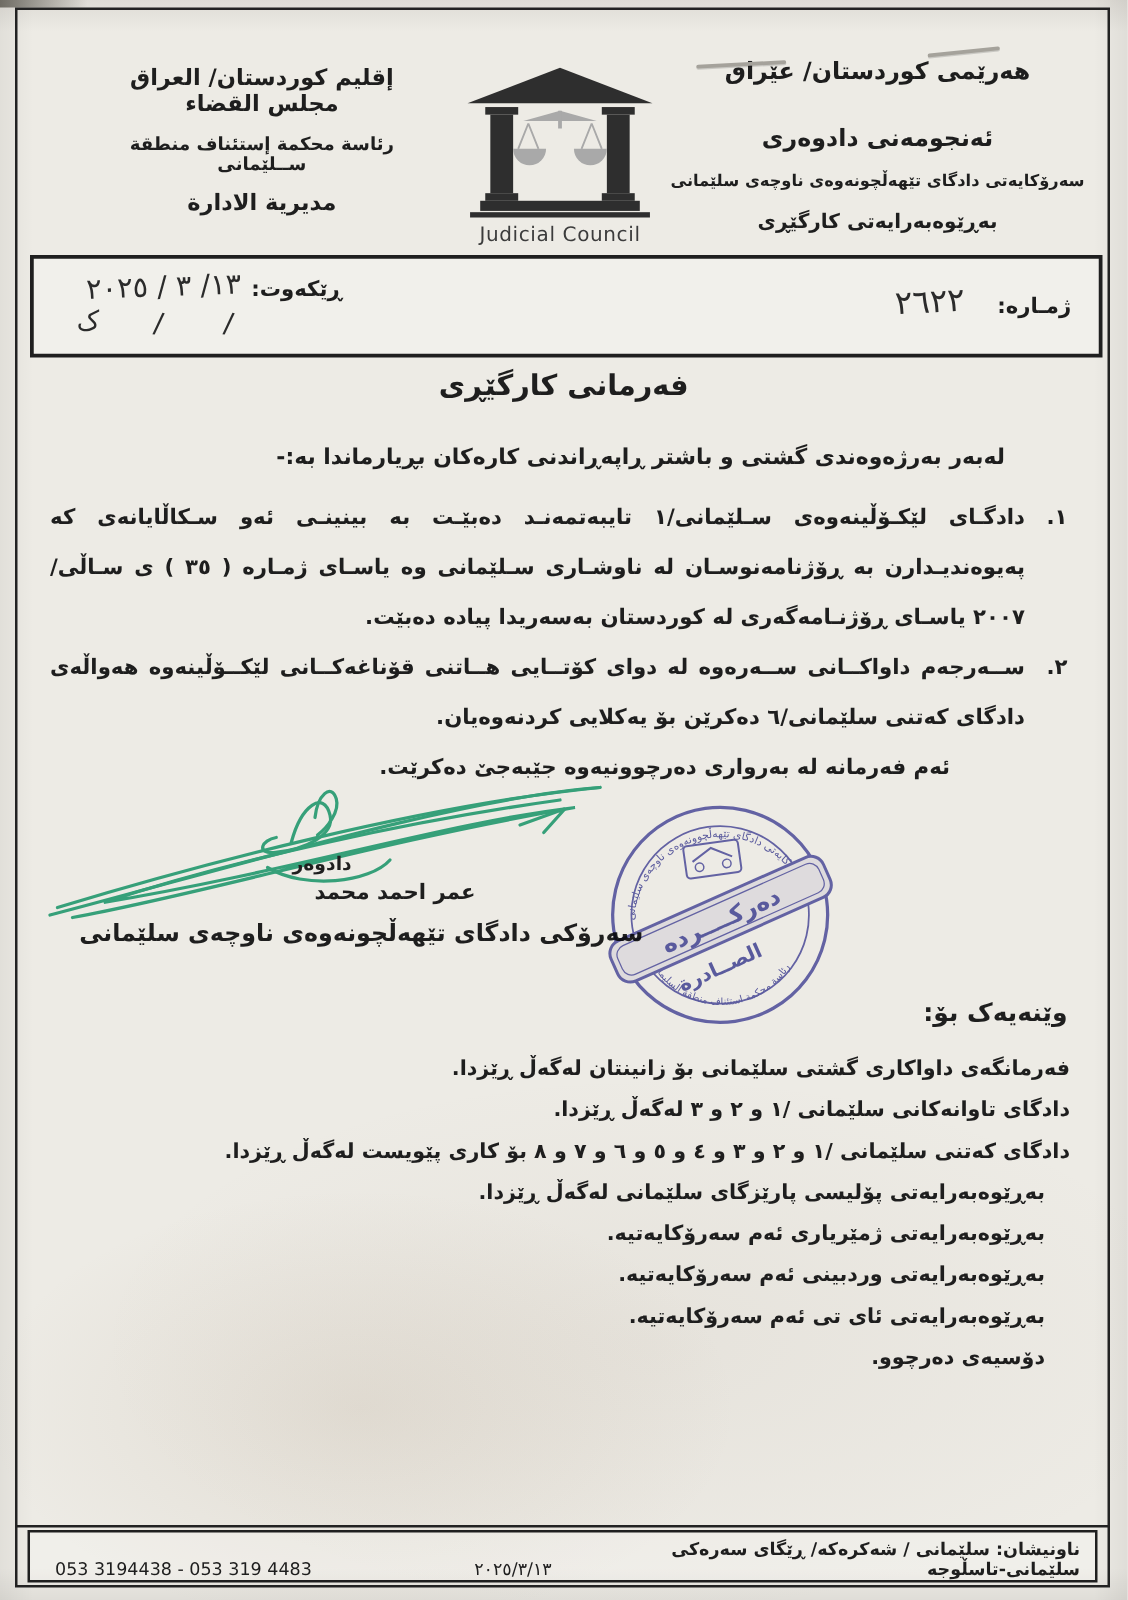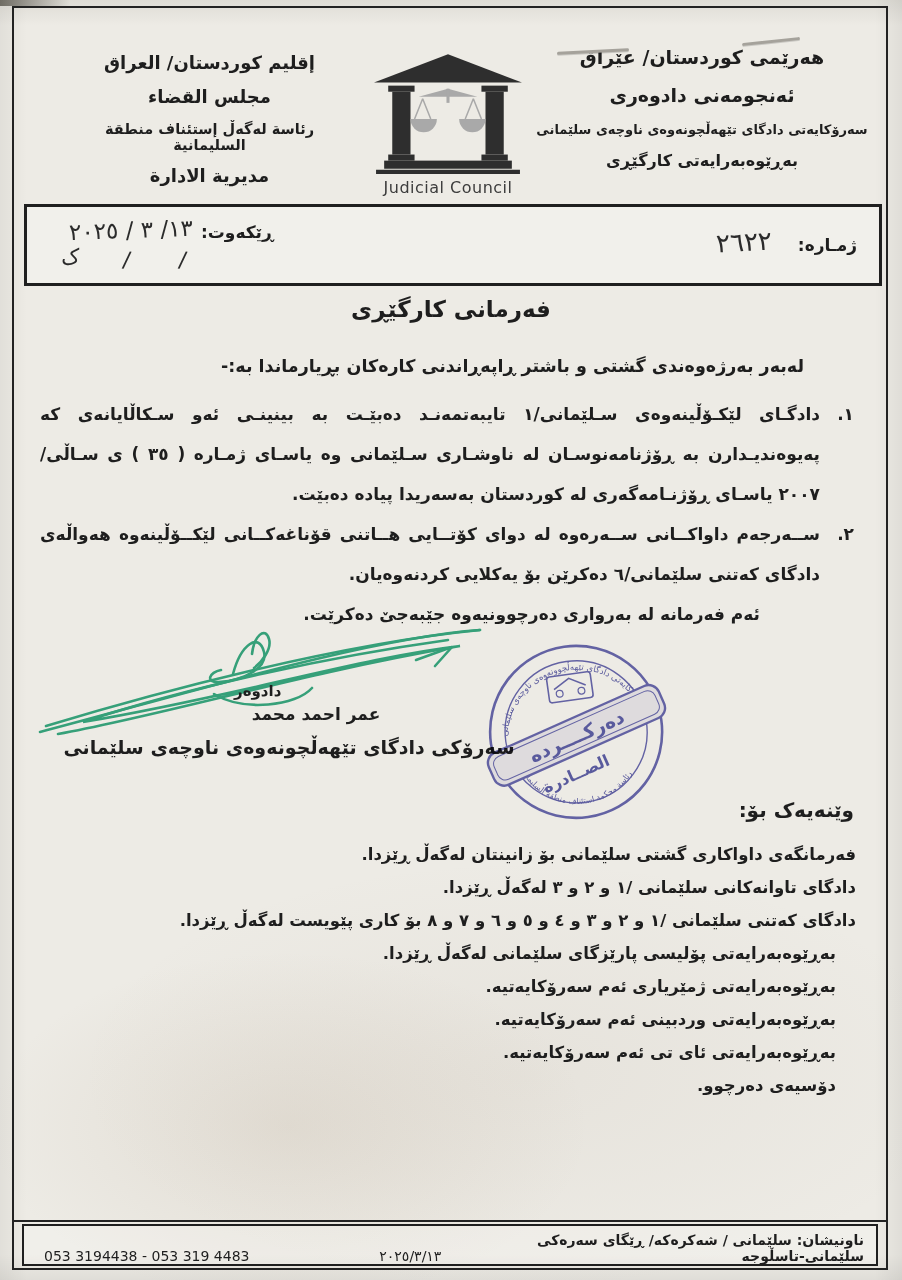--- a/index.html
+++ b/index.html
@@ -24,29 +24,29 @@
     border:2px solid #222;
     pointer-events:none;
   }
   .divider{position:absolute;left:12px;right:14px;top:1220px;height:2px;background:#222;}
 
   
   .hdr-right{
     position:absolute;right:30px;top:46px;width:340px;
     direction:rtl;text-align:center;font-weight:bold;
   }
-  .hdr-right .l1{font-size:19px;margin-bottom:16px;}
+  .hdr-right .l1{font-size:19px;margin-bottom:32px;}
   .hdr-right .l2{font-size:19px;margin-bottom:16px;}
   .hdr-right .l3{font-size:13px;margin-bottom:14px;}
   .hdr-right .l4{font-size:16px;}
   .hdr-left{
     position:absolute;left:72px;top:52px;width:275px;
     direction:rtl;text-align:center;font-weight:bold;
   }
-  .hdr-left .l1{font-size:18px;margin-bottom:13px;}
+  .hdr-left .l1{font-size:18px;}
   .hdr-left .l2{font-size:18px;margin-bottom:14px;}
   .hdr-left .l3{font-size:14.5px;margin-bottom:12px;}
   .hdr-left .l4{font-size:18px;}
   .logo{position:absolute;left:368px;top:52px;width:160px;text-align:center;}
   .logo-caption{font-size:16px;color:#3c3c3c;letter-spacing:.5px;margin-top:0;}
   .staple{position:absolute;height:3px;background:#a5a29b;border-radius:2px;box-shadow:0 1px 0 rgba(0,0,0,.15);}
   .staple.s1{left:557px;top:50px;width:72px;transform:rotate(-3deg);}
   .staple.s2{left:742px;top:40px;width:58px;transform:rotate(-6deg);}
 
   
@@ -135,21 +135,21 @@
   <div class="hdr-right">
     <div class="l1">هەرێمی کوردستان/ عێراق</div>
     <div class="l2">ئەنجومەنی دادوەری</div>
     <div class="l3">سەرۆکایەتی دادگای تێهەڵچونەوەی ناوچەی سلێمانی</div>
     <div class="l4">بەڕێوەبەرایەتی کارگێڕی</div>
   </div>
 
   <div class="hdr-left">
     <div class="l1">إقليم كوردستان/ العراق</div>
     <div class="l2">مجلس القضاء</div>
-    <div class="l3">رئاسة لەگەڵ إستئناف منطقة السليمانية</div>
+    <div class="l3">رئاسة محكمة إستئناف منطقة ســلێمانی</div>
     <div class="l4">مديرية الادارة</div>
   </div>
 
   <div class="staple s1"></div>
   <div class="staple s2"></div>
 
   <div class="logo">
     <svg width="152" height="122" viewBox="0 0 150 120">
       <g fill="#2e2e2e">
         <polygon points="75,2 2,30 148,30"></polygon>

